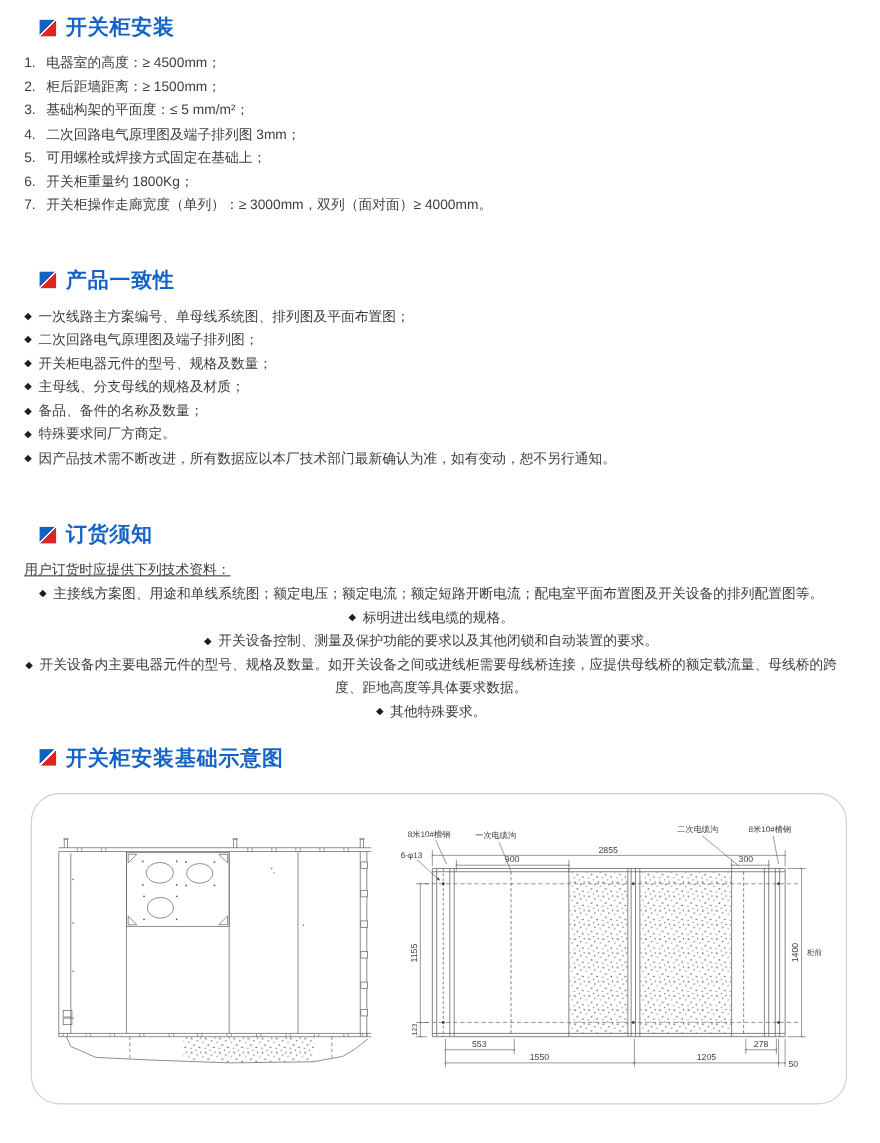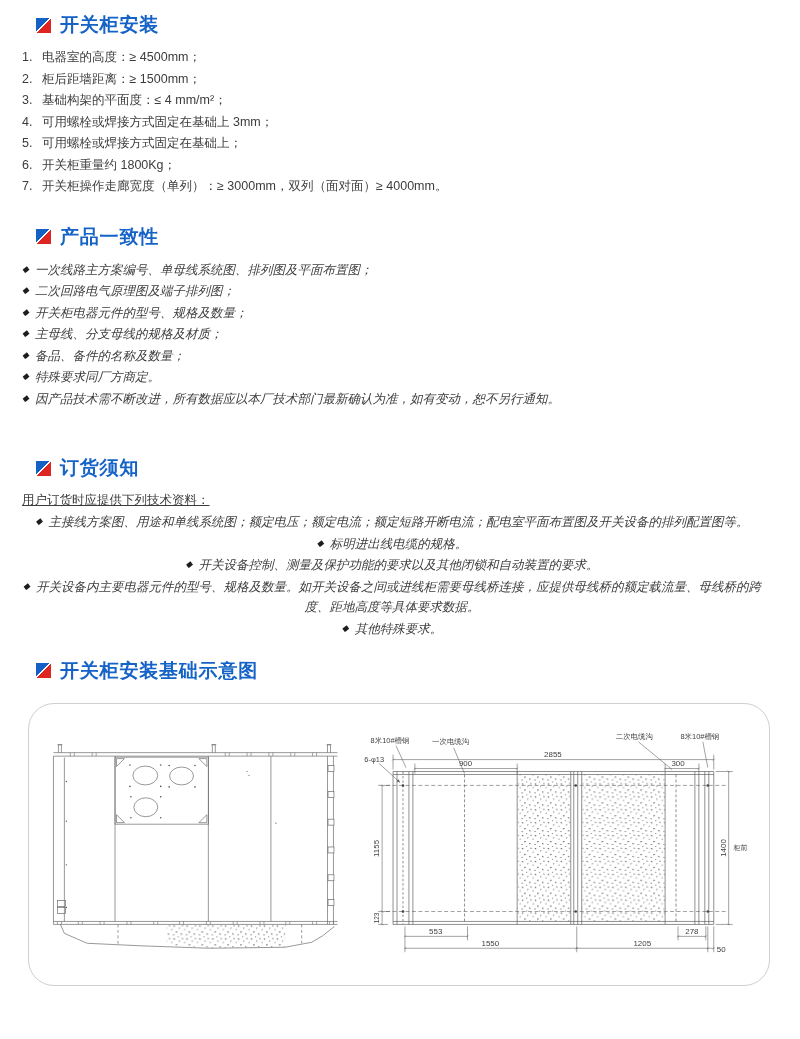--- a/index.html
+++ b/index.html
@@ -2,25 +2,25 @@
 <html><head>
 <meta charset="utf-8">
 <style>
   html,body{margin:0;padding:0;background:#fff;}
   body{width:800px;height:1039px;font-family:"Liberation Sans",sans-serif;color:#3c3c3c;overflow:hidden;}
   .page{padding:14px 25px 0 22px;}
   .sec-head{display:flex;align-items:center;gap:9px;height:22px;padding-left:14px;}
   .sec-icon{width:15px;height:15px;flex:0 0 15px;
     background:linear-gradient(135deg,#1460c4 46%,#ffffff 46%,#ffffff 53%,#df2522 53%);}
   .sec-title{font-size:19px;font-weight:bold;color:#1563c6;letter-spacing:.8px;}
-  .mt-s2{margin-top:28px;} .mt-s3{margin-top:48px;} .mt-s4{margin-top:20px;}
+  .mt-s2{margin-top:46px;} .mt-s3{margin-top:48px;} .mt-s4{margin-top:20px;}
   .num-list{margin-top:11px;font-size:12.5px;width:742px;}
   .num-row{display:flex;line-height:21.5px;}
   .num-row .n{width:20px;flex:0 0 20px;}
-  .bul-list{margin-top:11px;font-size:12.5px;width:740px;font-style:italic;}
+  .bul-list{margin-top:11px;font-size:12.5px;width:740px;}
   .bul-item{line-height:21px;}
   .dm{font-size:9px;margin-right:6px;vertical-align:1.5px;color:#1d1d1d;}
   .intro{margin-top:11px;font-size:12.5px;line-height:21px;text-decoration:underline;}
   .bul-list.tight{margin-top:0;text-align:center;}
   .fig-box{margin-top:21px;margin-left:6px;width:740px;height:281px;
     border:1px solid #cfcfcf;border-radius:26px;position:relative;background:#fff;}
   .fig-box svg{position:absolute;left:0;top:0;}
   svg text{font-family:"Liberation Sans",sans-serif;fill:#3f3f3f;}
 </style>
 </head>
@@ -37,25 +37,25 @@
       <div class="num-row">
           <span class="n">1.</span>
           <span>电器室的高度：≥ 4500mm；</span>
         </div>
       <div class="num-row">
           <span class="n">2.</span>
           <span>柜后距墙距离：≥ 1500mm；</span>
         </div>
       <div class="num-row">
           <span class="n">3.</span>
-          <span>基础构架的平面度：≤ 4 mm/m²；</span>
+          <span>基础构架的平面度：≤ 5 mm/m²；</span>
         </div>
       <div class="num-row">
           <span class="n">4.</span>
-          <span>可用螺栓或焊接方式固定在基础上 3mm；</span>
+          <span>二次回路电气原理图及端子排列图 3mm；</span>
         </div>
       <div class="num-row">
           <span class="n">5.</span>
           <span>可用螺栓或焊接方式固定在基础上；</span>
         </div>
       <div class="num-row">
           <span class="n">6.</span>
           <span>开关柜重量约 1800Kg；</span>
         </div>
       <div class="num-row">

